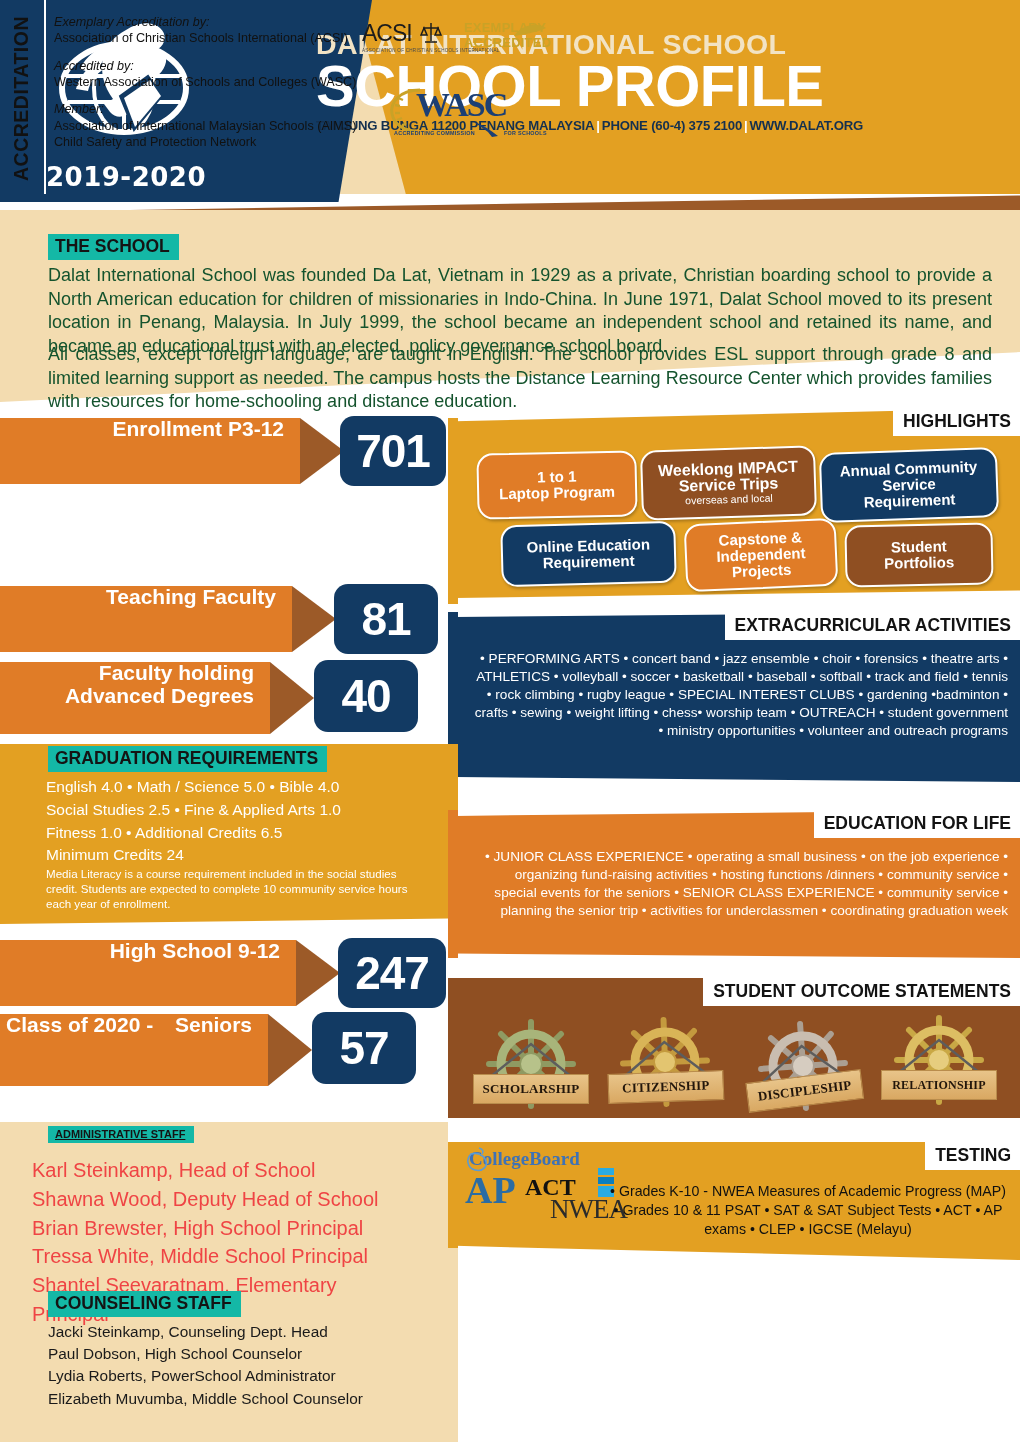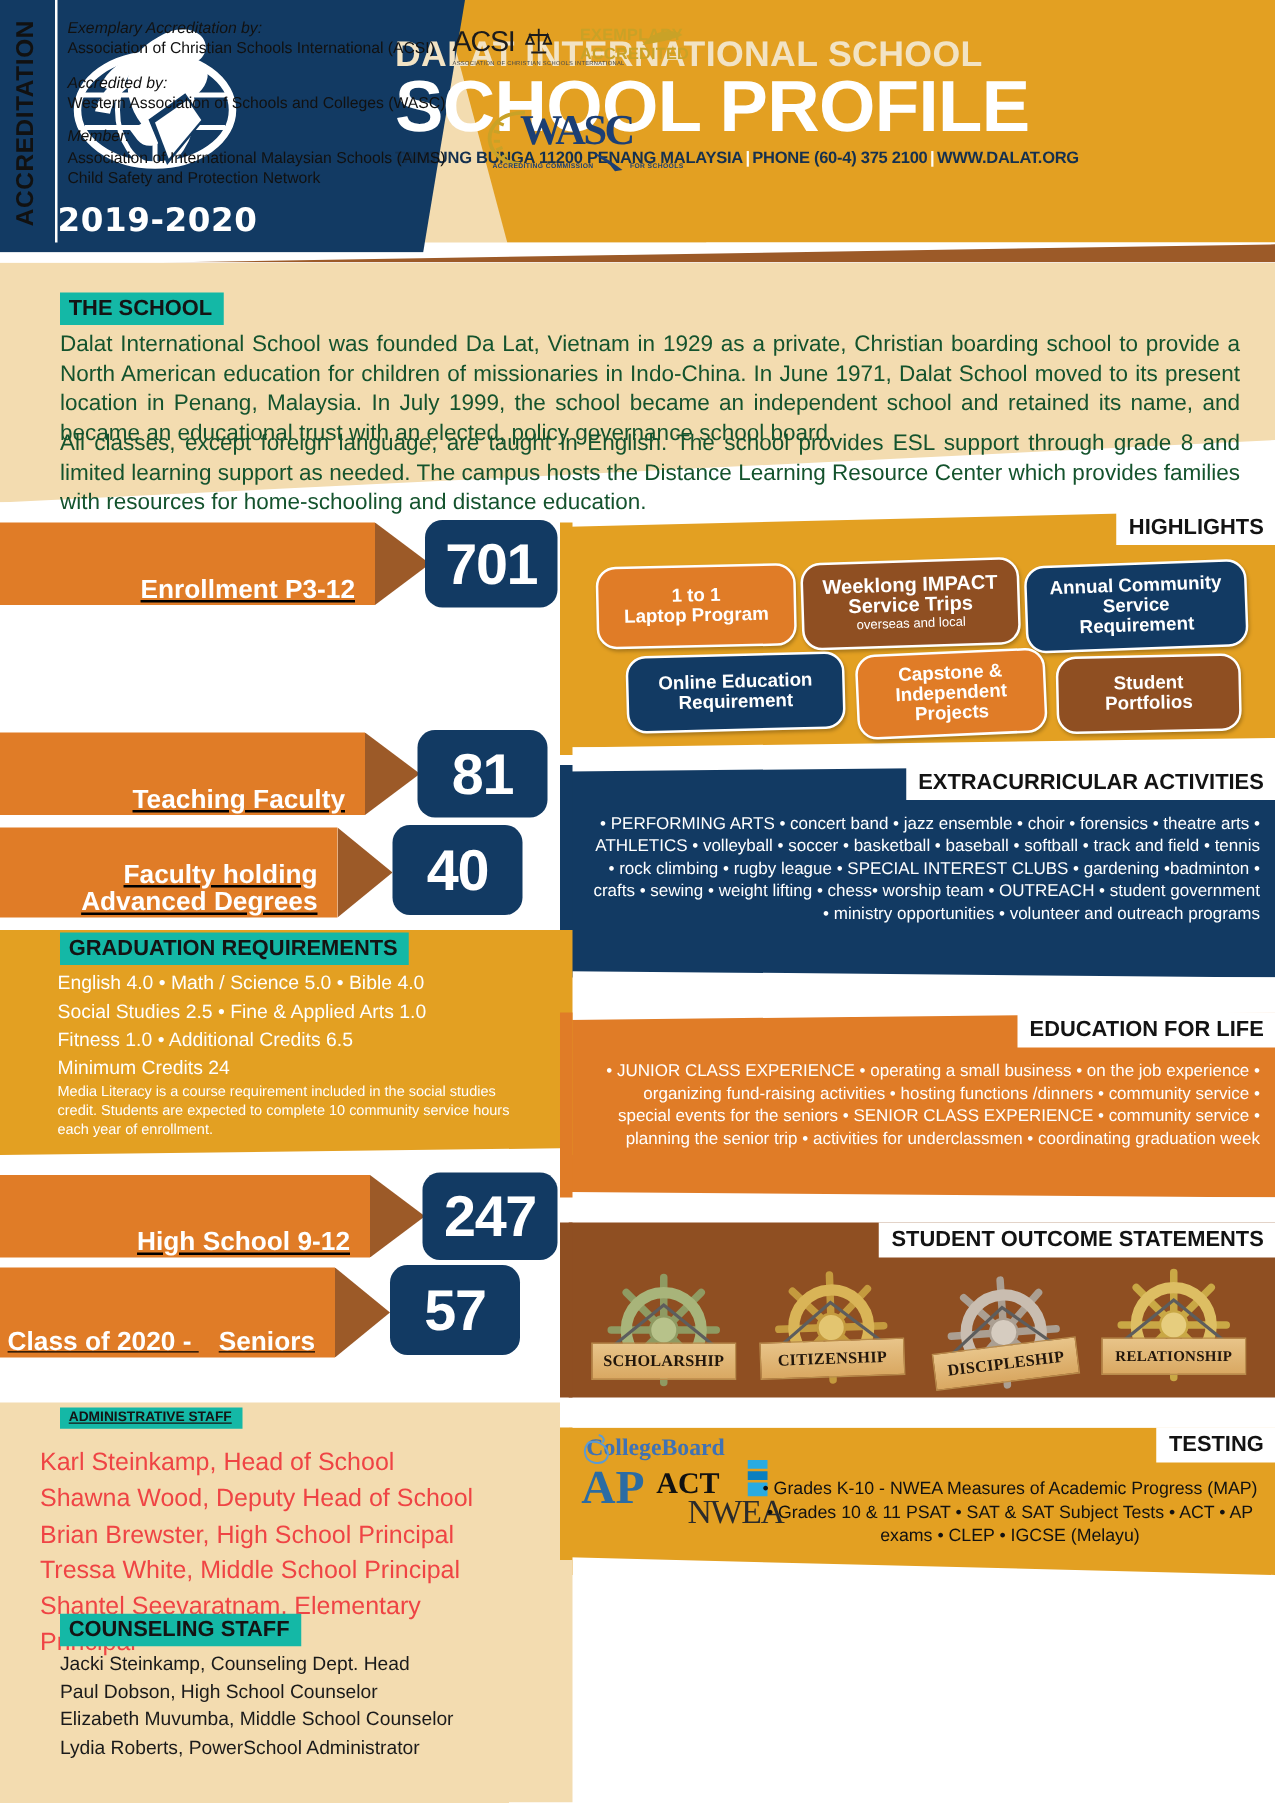--- a/index.html
+++ b/index.html
@@ -69,21 +69,21 @@
     position:absolute; left:48px; width:944px;
     font-size:18px; color:#14532d; line-height:1.31; text-align:justify;
   }
   .school-p1 { top:264px; }
   .school-p2 { top:343px; }
 
   
   .statbar { position:absolute; height:66px; }
   .statbar .bar {
     position:absolute; left:0; top:0; height:66px; background:#e07c27;
-    display:flex; align-items:flex-end; justify-content:flex-end;text-decoration:underline;
+    display:flex; align-items:flex-start; justify-content:flex-end;
   }
   .statbar .bar span {
     color:#fff; font-size:21px; font-weight:600; padding-right:16px;
     text-align:right; line-height:1.08;
     font-family:"Liberation Sans", sans-serif;
   }
   .statbar .bar span.small { font-size:15px; }
   .statbar .bar span.small b { font-size:21px; font-weight:600; }
   .statbar .arrow {
     position:absolute; top:0; width:44px; height:66px; background:#9c5a28;
@@ -423,22 +423,22 @@
     <div>Karl Steinkamp, Head of School</div>
     <div>Shawna Wood, Deputy Head of School</div>
     <div>Brian Brewster, High School Principal</div>
     <div>Tressa White, Middle School Principal</div>
     <div>Shantel Seevaratnam, Elementary Principal</div>
   </div>
   <div class="sec-head couns-head">COUNSELING STAFF</div>
   <div class="couns-list">
     <div>Jacki Steinkamp, Counseling Dept. Head</div>
     <div>Paul Dobson, High School Counselor</div>
+    <div>Lydia Roberts, PowerSchool Administrator</div>
     <div>Elizabeth Muvumba, Middle School Counselor</div>
-    <div>Lydia Roberts, PowerSchool Administrator</div>
   </div>
 
   <div class="panel testing">
     <div class="testing-bg"></div>
     <div class="panel-title">TESTING</div>
 
     <div style="position:absolute;left:8px;top:6px;width:190px;height:104px;">
       <div style="position:absolute;left:6px;top:0;font-size:19px;font-weight:bold;color:#3f72b5;font-family:'Liberation Serif',serif;">CollegeBoard</div>
       <svg style="position:absolute;left:0px;top:-2px;" width="30" height="28" viewBox="0 0 30 28">
         <path d="M8 8 C3 13 4 22 12 24 C20 26 26 20 22 13 C20 9 14 6 8 8z" fill="none" stroke="#5b9bd5" stroke-width="1.6"></path>

